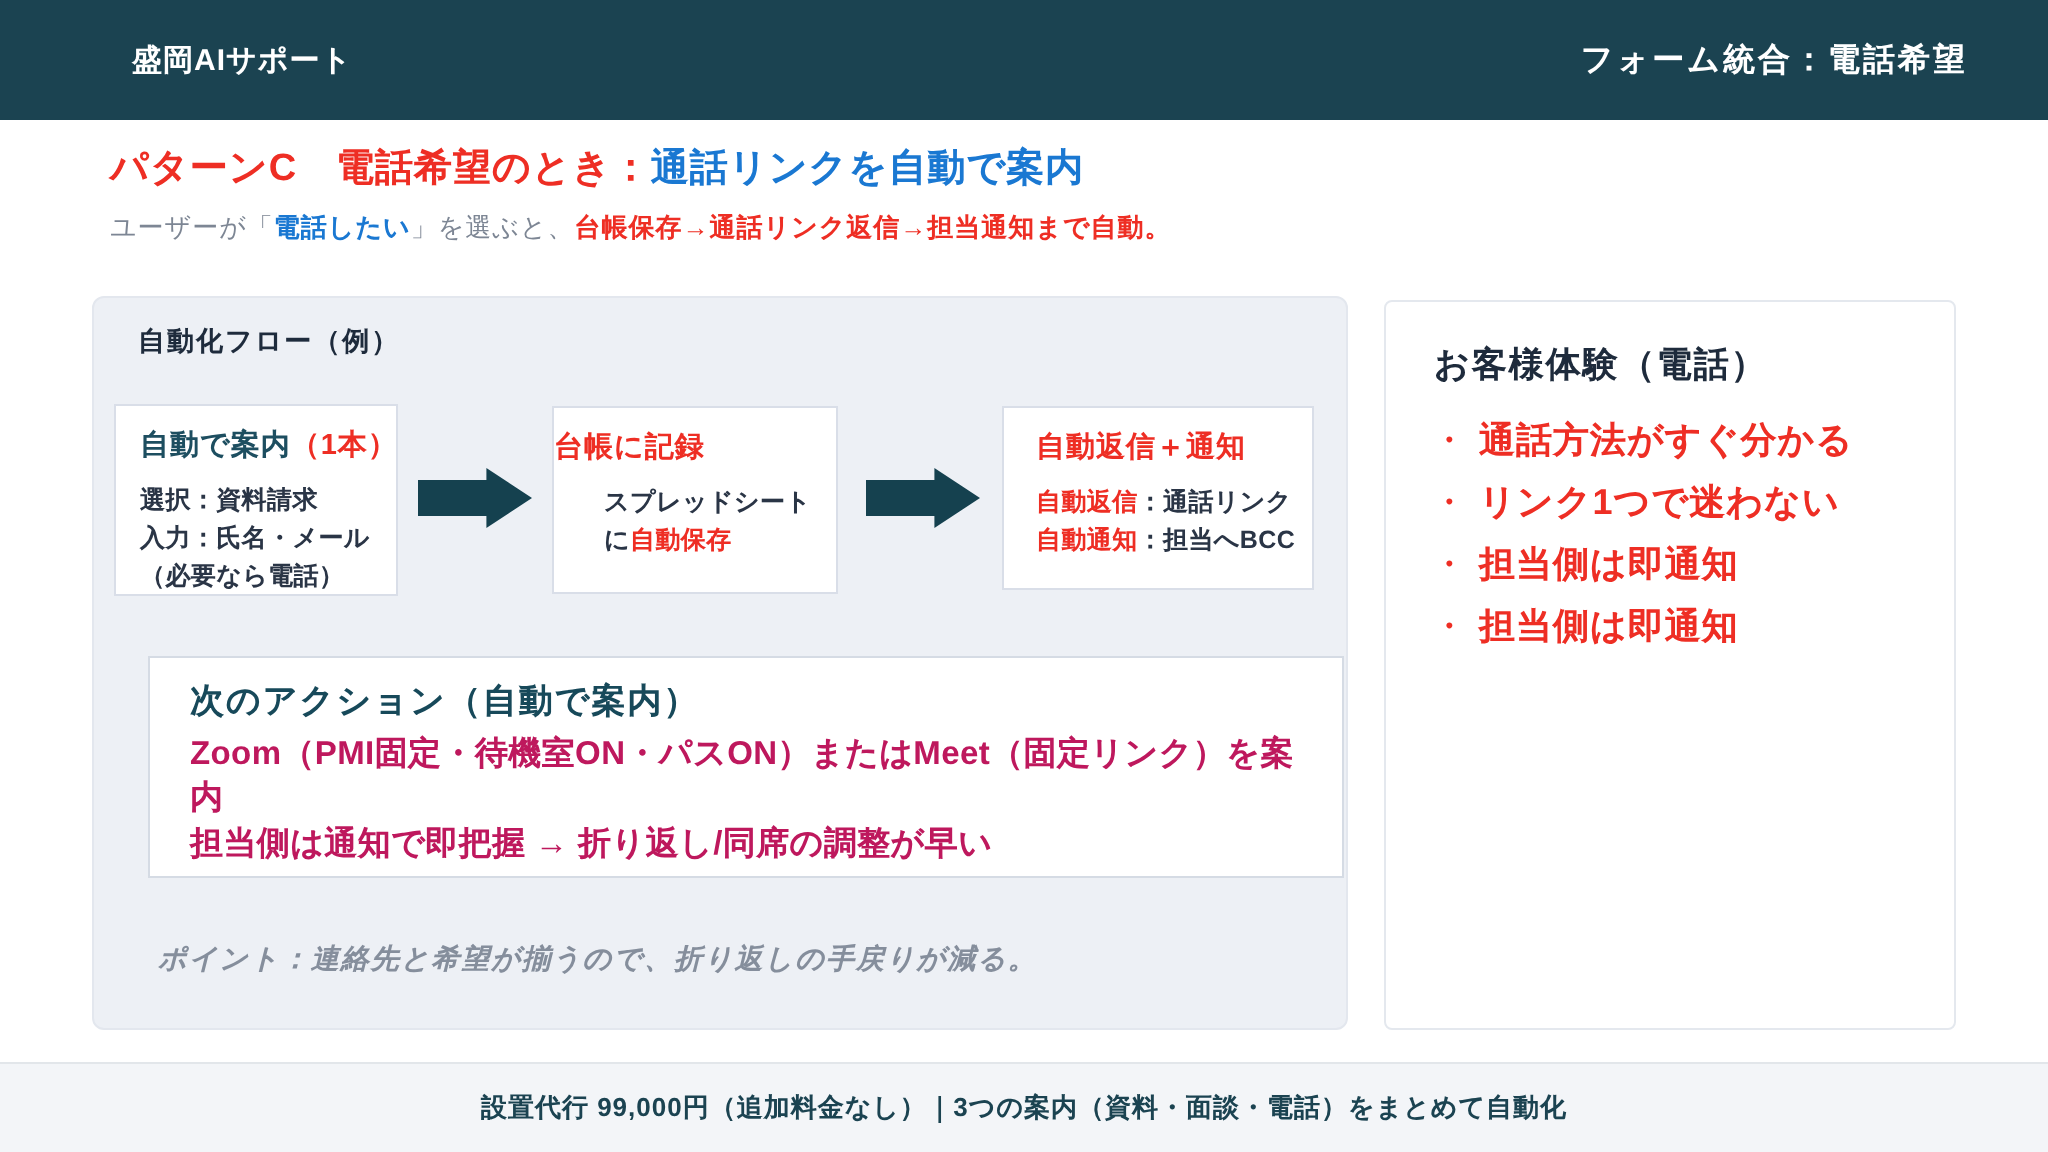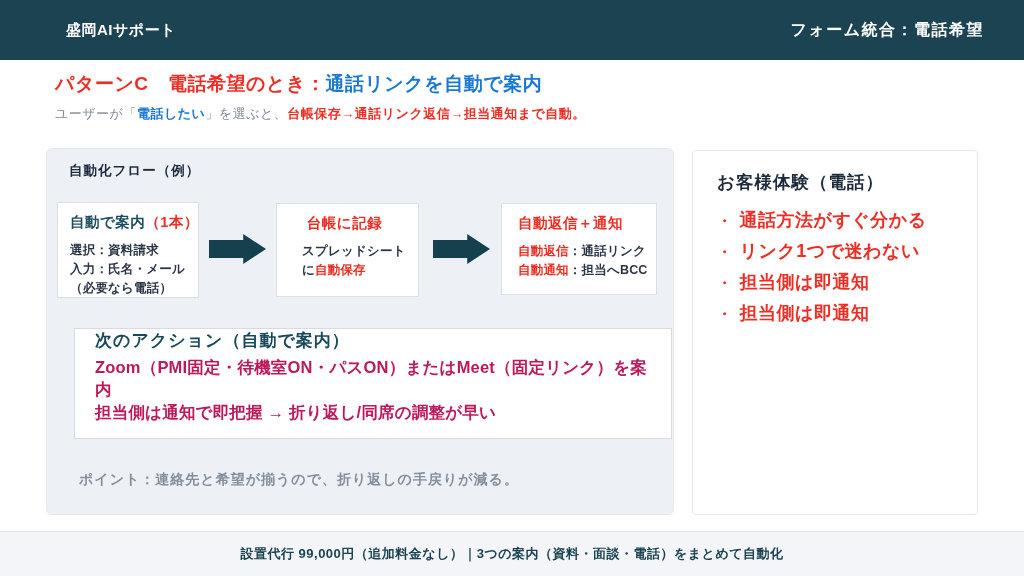--- a/index.html
+++ b/index.html
@@ -24,37 +24,37 @@
   
   .flow-panel { position:absolute; left:46px; top:148px; width:628px; height:367px;
                 background:#edf0f5; border:1px solid #e3e7ee; border-radius:6px; }
   .flow-label { position:absolute; left:22px; top:13px; font-size:13.5px; font-weight:700; color:#1e2b3c; letter-spacing:1px; }
 
   .step-box { position:absolute; background:#ffffff; border:1px solid #d9dee8; }
   .step1 { left:10px;  top:53px; width:142px; height:96px; padding:10px 6px 0 12px; }
   .step2 { left:229px; top:54px; width:143px; height:94px; padding:10px 6px 0 0; }
   .step3 { left:454px; top:54px; width:156px; height:92px; padding:10px 0 0 16px; }
   .step-title { font-size:14.5px; font-weight:700; letter-spacing:.5px; margin-bottom:9px; white-space:nowrap; }
-  .step2 .step-title { text-align:center; }
+  .step2 .step-title { }
   .step-body { font-size:12.5px; font-weight:700; color:#2a3546; line-height:1.5; letter-spacing:.2px; white-space:nowrap; }
   .step2 .step-body { padding-left:25px; }
   .c-teal { color:#1d4e60; }
   .c-red { color:#ee2e24; }
 
   .flow-arrow { position:absolute; width:57px; height:30px; background:#15414f;
                 clip-path:polygon(0 20%,60% 20%,60% 0,100% 50%,60% 100%,60% 80%,0 80%); }
   .arrow1 { left:162px; top:85px; }
   .arrow2 { left:386px; top:85px; }
 
   .next-action { position:absolute; left:27px; top:179px; width:598px; height:111px;
-                 background:#ffffff; border:1px solid #d5dbe4; padding:0 20px; }
+                 background:#ffffff; border:1px solid #d5dbe4; padding:10px 20px; }
   .na-title { font-size:17px; font-weight:700; color:#17495a; letter-spacing:1px; margin-bottom:4px; }
   .na-body { font-size:16.5px; font-weight:700; color:#be185d; line-height:1.35; letter-spacing:.2px; }
 
-  .point { position:absolute; left:32px; top:322px; font-size:14px; font-weight:600; color:#858e9c; letter-spacing:1px; white-space:nowrap; }
+  .point { position:absolute; left:32px; top:322px; font-size:14px; font-weight:600; color:#858e9c; letter-spacing:1px; white-space:nowrap;font-style:italic; }
 
   
   .exp-panel { position:absolute; left:692px; top:150px; width:286px; height:365px;
                background:#ffffff; border:1px solid #e4e8ee; border-radius:4px; padding:19px 16px 0 24px; }
   .exp-title { font-size:17.5px; font-weight:700; color:#1e2b3c; letter-spacing:1px; }
   .exp-list { list-style:none; margin-top:17px; }
   .exp-list li { display:flex; align-items:center; font-size:18px; font-weight:700; color:#ee2e24; line-height:1; margin-bottom:13px; letter-spacing:.5px; white-space:nowrap; }
   .marker { margin-right:7px; font-size:15px; }
 
   

